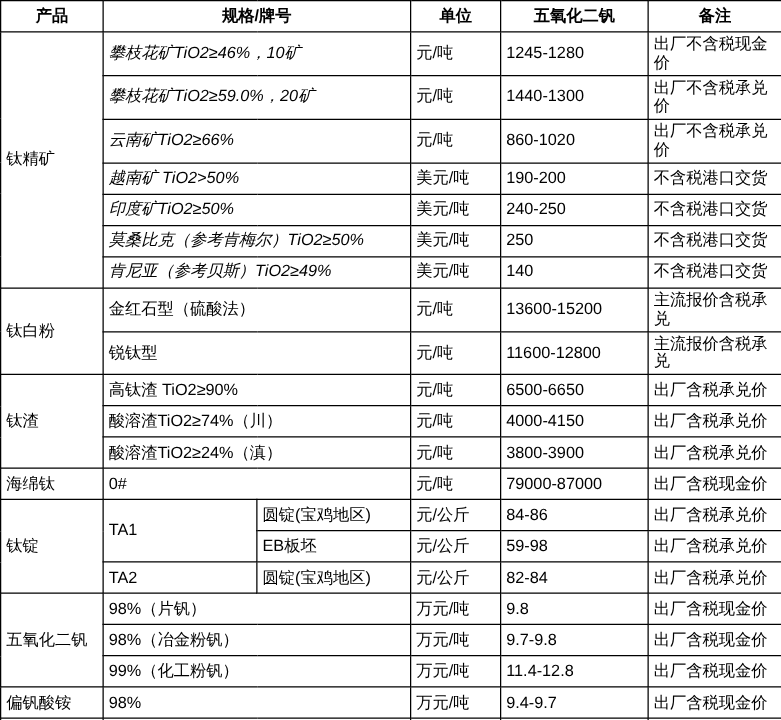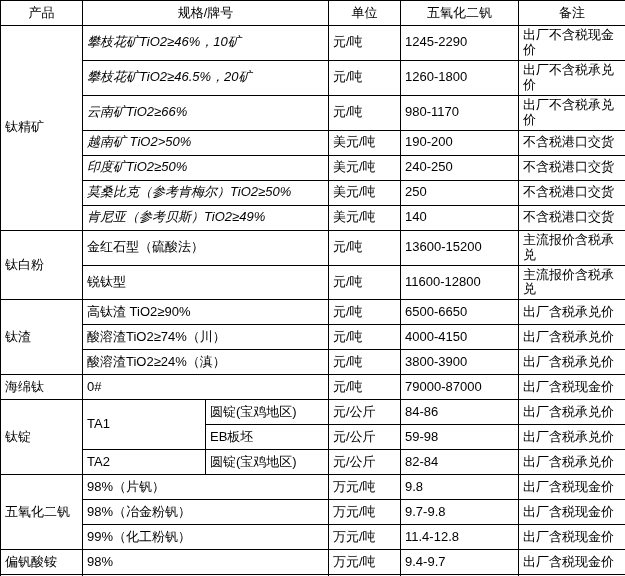--- a/index.html
+++ b/index.html
@@ -23,21 +23,21 @@
     font-size: 13px;
     color: #000000;
     font-weight: normal;
     padding: 2px 4px;
     height: 25px;
     box-sizing: border-box;
     line-height: 1.15;
   }
   .price-table th {
     text-align: center;
-    font-weight: normal;
+    font-weight: bold;
   }
   .c-center { text-align: left; }
   .c-left { text-align: left; padding-left: 5px; }
   .col-cat { width: 82px; }
   .col-spec { width: 246px; }
   .col-specA { width: 78px; }
   .col-specB { width: 168px; }
   .col-unit { width: 72px; }
   .col-price { width: 118px; }
   .col-note { width: 107px; }
@@ -55,33 +55,33 @@
       <th class="col-price c-center">五氧化二钒</th>
       <th class="col-note c-center">备注</th>
     </tr>
   </thead>
   <tbody>
 
     <tr>
       <td class="c-center" rowspan="7">钛精矿</td>
       <td class="c-left nowrap" colspan="2">攀枝花矿TiO2≥46%，10矿</td>
       <td class="c-center">元/吨</td>
-      <td class="c-left">1245-2290</td>
+      <td class="c-left">1245-1280</td>
       <td class="c-left">出厂不含税现金价</td>
     </tr>
     <tr>
-      <td class="c-left nowrap" colspan="2">攀枝花矿TiO2≥46.5%，20矿</td>
-      <td class="c-center">元/吨</td>
-      <td class="c-left">1260-1800</td>
+      <td class="c-left nowrap" colspan="2">攀枝花矿TiO2≥59.0%，20矿</td>
+      <td class="c-center">元/吨</td>
+      <td class="c-left">1440-1300</td>
       <td class="c-left">出厂不含税承兑价</td>
     </tr>
     <tr>
       <td class="c-left nowrap" colspan="2">云南矿TiO2≥66%</td>
       <td class="c-center">元/吨</td>
-      <td class="c-left">980-1170</td>
+      <td class="c-left">860-1020</td>
       <td class="c-left">出厂不含税承兑价</td>
     </tr>
     <tr>
       <td class="c-left nowrap" colspan="2">越南矿 TiO2&gt;50%</td>
       <td class="c-center">美元/吨</td>
       <td class="c-left">190-200</td>
       <td class="c-left">不含税港口交货</td>
     </tr>
     <tr>
       <td class="c-left nowrap" colspan="2">印度矿TiO2≥50%</td>

